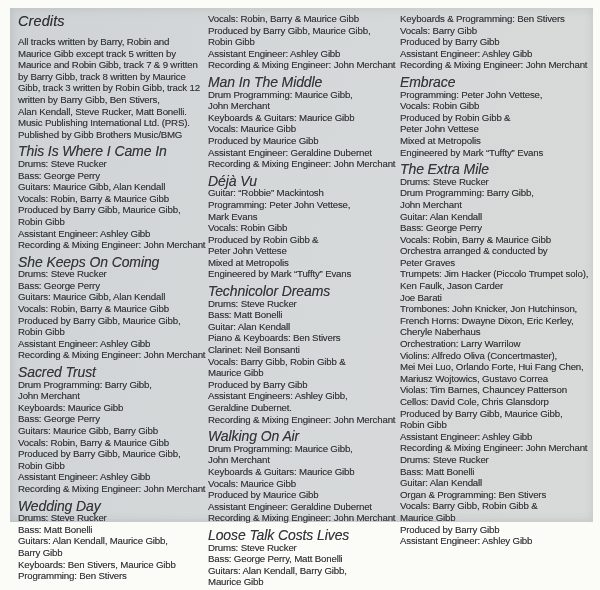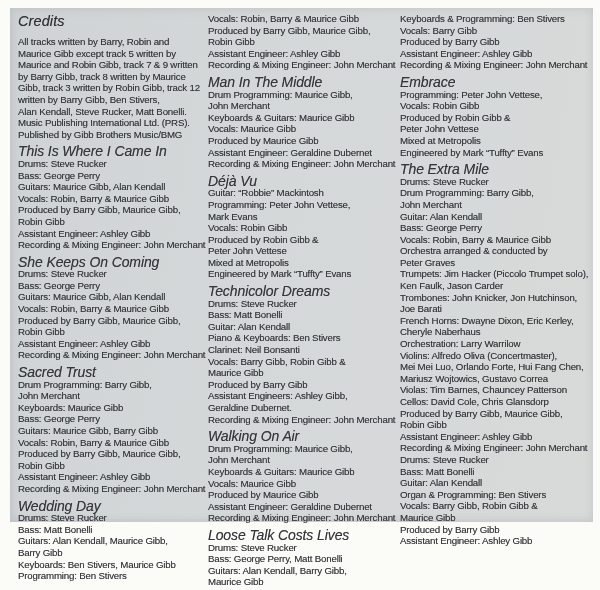--- a/index.html
+++ b/index.html
@@ -205,22 +205,22 @@
           <div class="line">Drums: Steve Rucker</div>
           <div class="line">Drum Programming: Barry Gibb,</div>
           <div class="line">John Merchant</div>
           <div class="line">Guitar: Alan Kendall</div>
           <div class="line">Bass: George Perry</div>
           <div class="line">Vocals: Robin, Barry &amp; Maurice Gibb</div>
           <div class="line">Orchestra arranged &amp; conducted by</div>
           <div class="line">Peter Graves</div>
           <div class="line">Trumpets: Jim Hacker (Piccolo Trumpet solo),</div>
           <div class="line">Ken Faulk, Jason Carder</div>
+          <div class="line">Joe Barati</div>
           <div class="line">Trombones: John Knicker, Jon Hutchinson,</div>
-          <div class="line">Joe Barati</div>
           <div class="line">French Horns: Dwayne Dixon, Eric Kerley,</div>
           <div class="line">Cheryle Naberhaus</div>
           <div class="line">Orchestration: Larry Warrilow</div>
           <div class="line">Violins: Alfredo Oliva (Concertmaster),</div>
           <div class="line">Mei Mei Luo, Orlando Forte, Hui Fang Chen,</div>
           <div class="line">Mariusz Wojtowics, Gustavo Correa</div>
           <div class="line">Violas: Tim Barnes, Chauncey Patterson</div>
           <div class="line">Cellos: David Cole, Chris Glansdorp</div>
           <div class="line">Produced by Barry Gibb, Maurice Gibb,</div>
           <div class="line">Robin Gibb</div>

